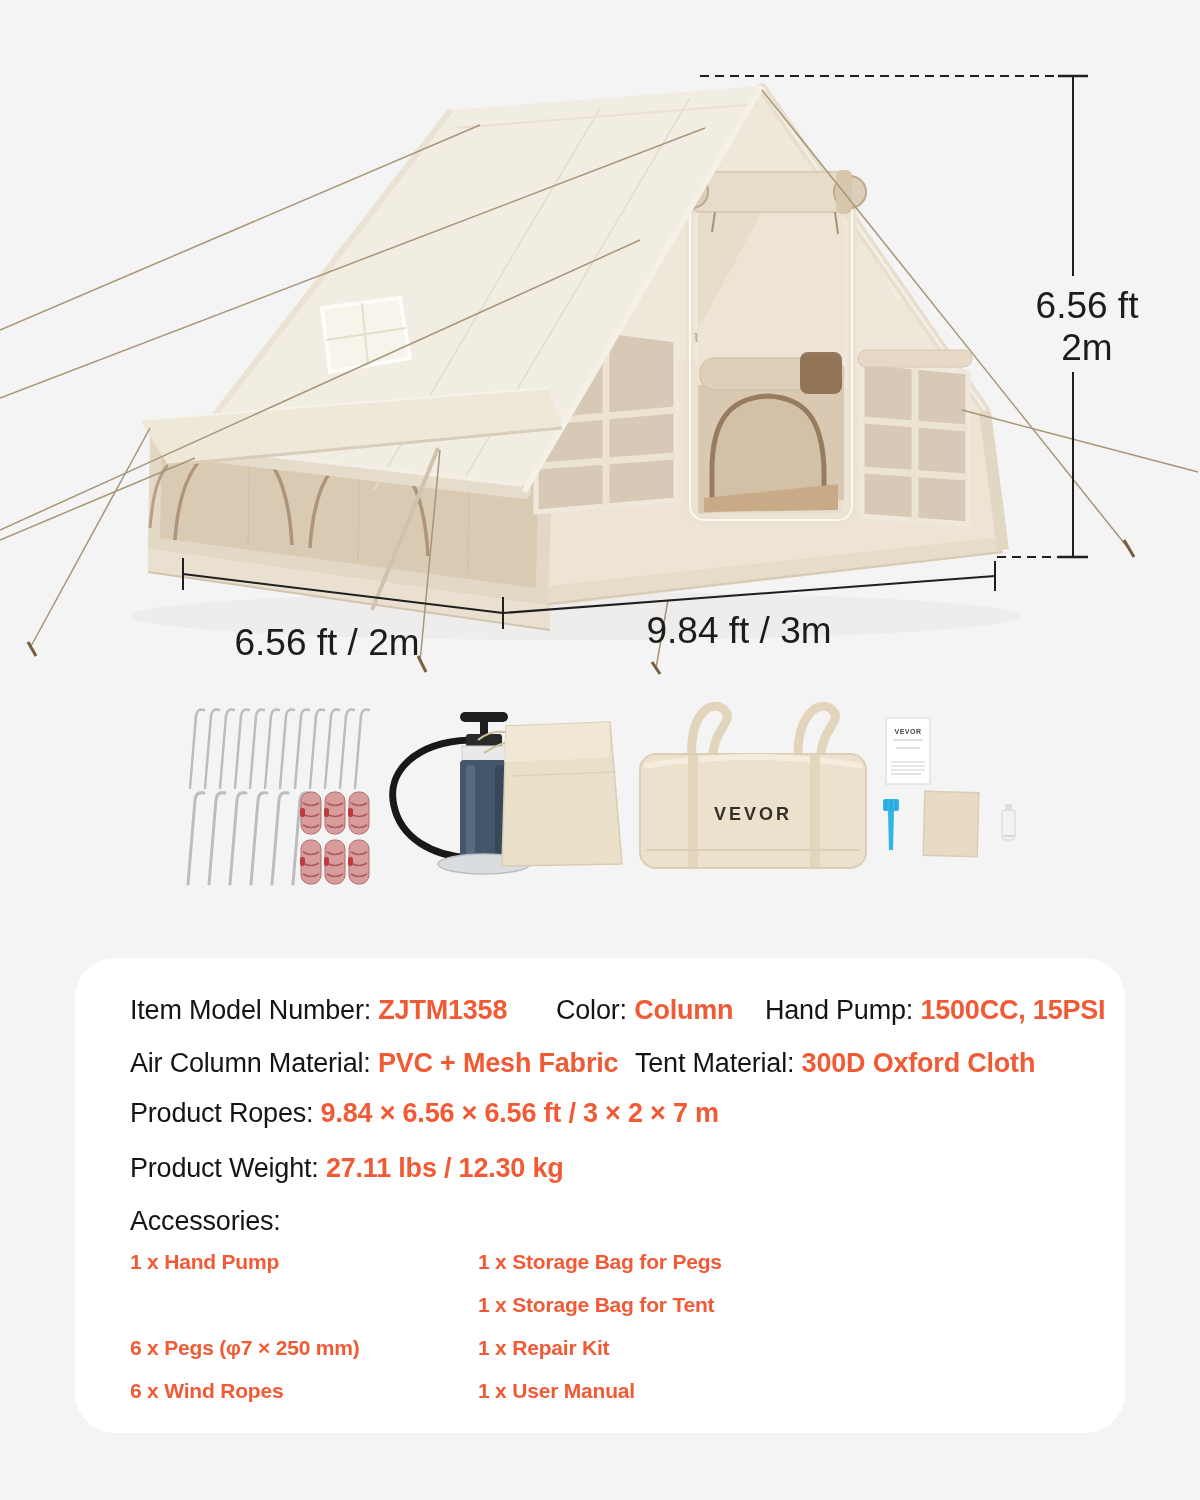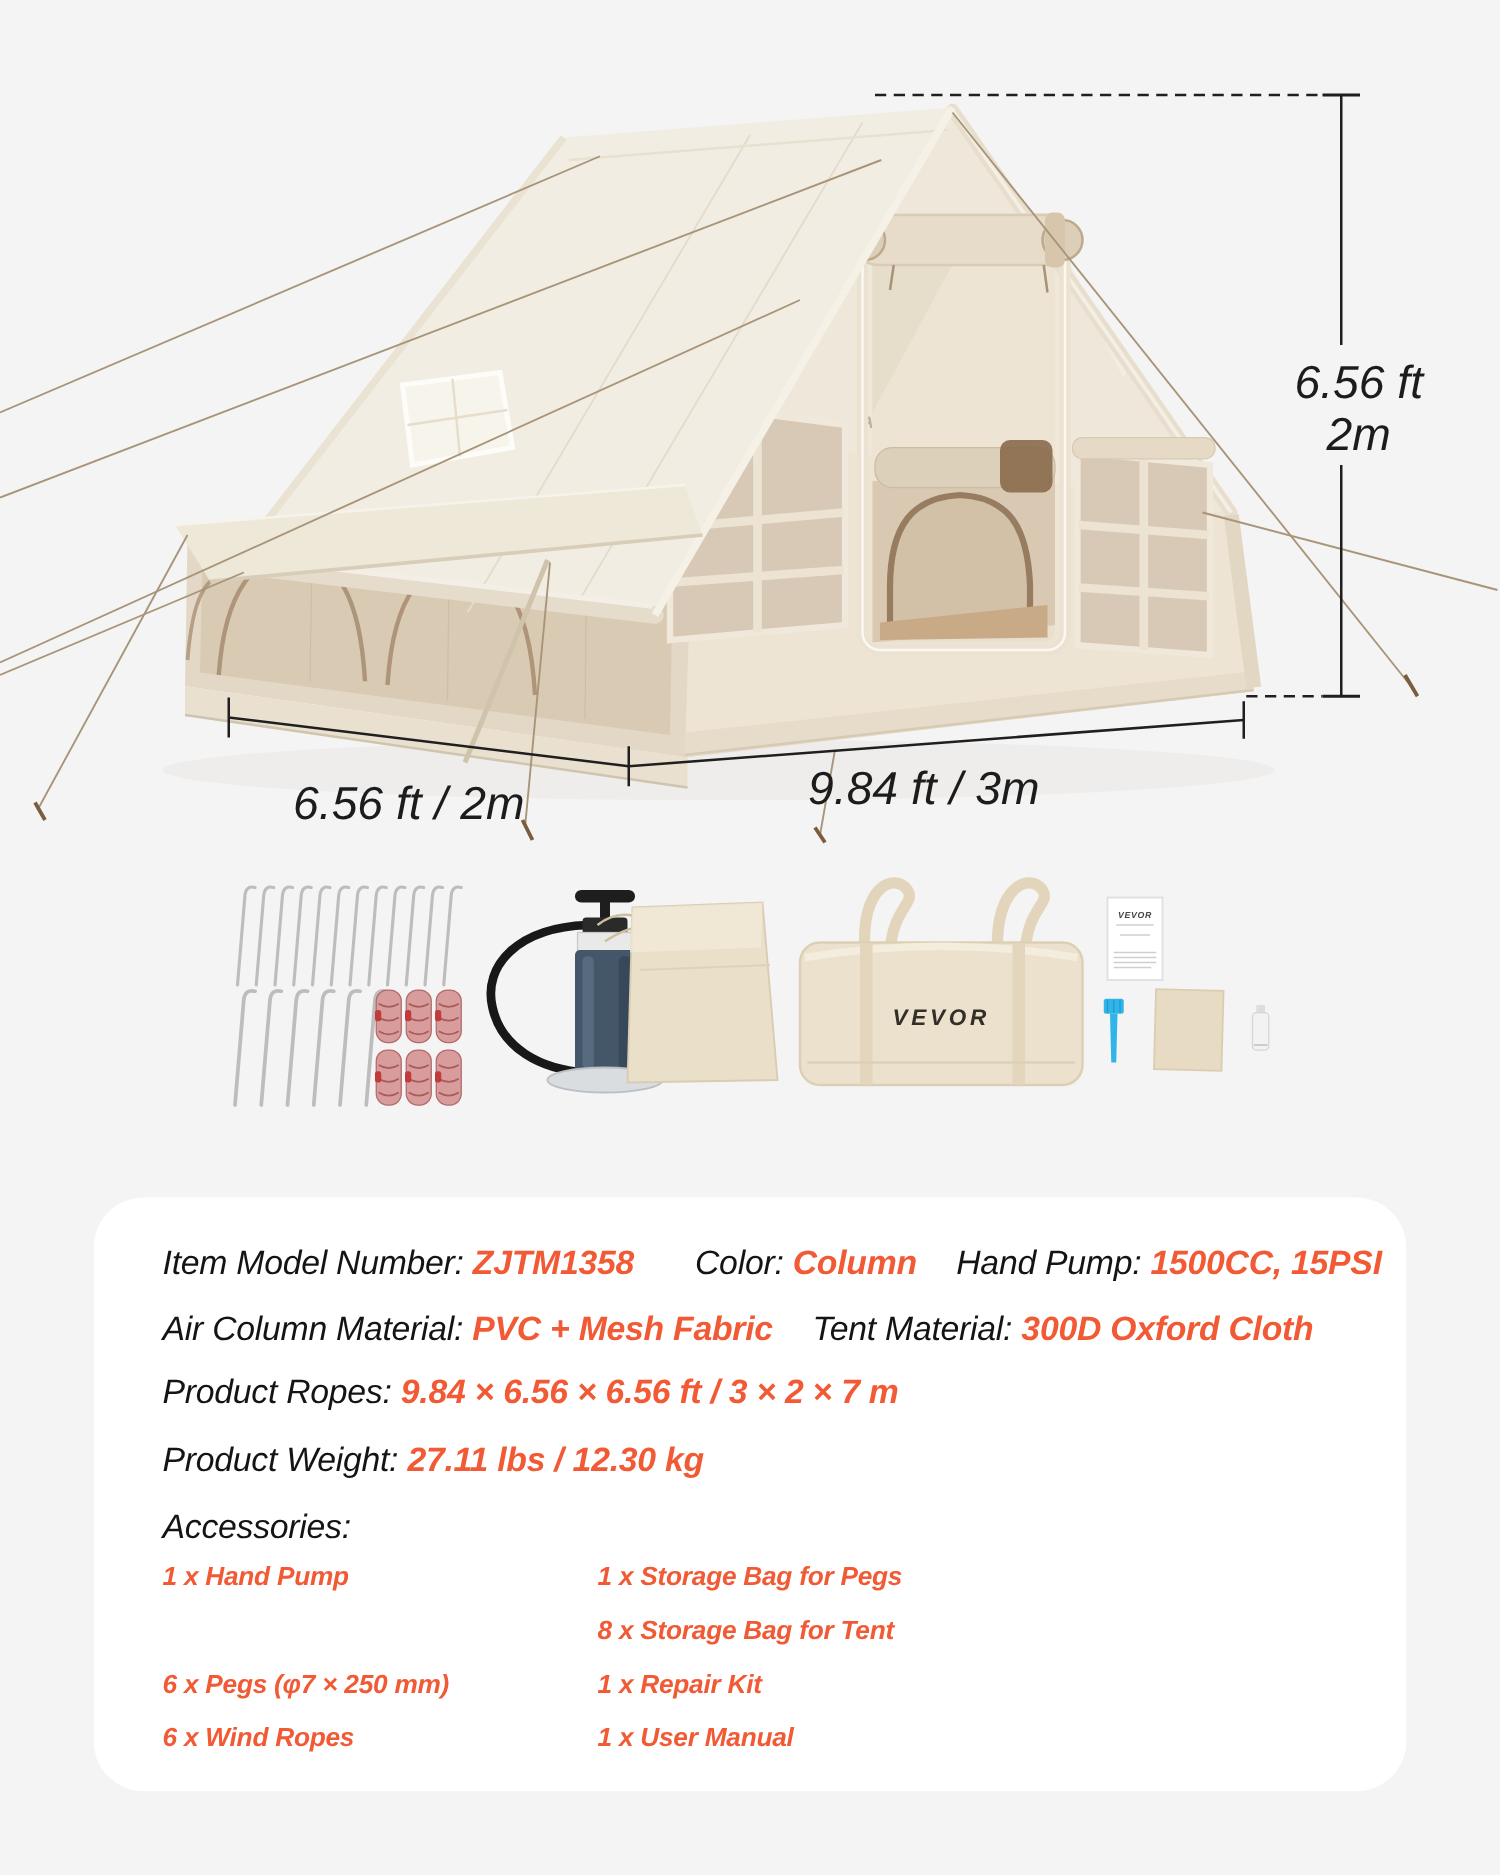--- a/index.html
+++ b/index.html
@@ -3,21 +3,21 @@
 <meta charset="utf-8">
 <style>
   html,body{margin:0;padding:0;}
   body{
     width:1200px;height:1500px;
     background:#f4f4f4;
     font-family:"Liberation Sans", sans-serif;
     position:relative;
     overflow:hidden;
   }
-  .page{position:absolute;inset:0;font-style:italic;}
+  .page{position:absolute;inset:0;}
   svg{display:block;}
   svg text{font-family:"Liberation Sans", sans-serif;}
   .dim-text{font-size:37px;fill:#1c1c1c;font-weight:400;}
   .spec-panel{
     position:absolute;left:75px;top:958px;width:1050px;height:475px;
     background:#ffffff;border-radius:40px;
   }
   .spec{
     position:absolute;white-space:nowrap;
     font-size:27px;line-height:32px;letter-spacing:-0.2px;
@@ -292,39 +292,39 @@
     <div class="spec" style="left:481px;top:36px">
       <span class="lbl">Color: </span><span class="val">Column</span>
     </div>
     <div class="spec" style="left:690px;top:36px">
       <span class="lbl">Hand Pump: </span><span class="val">1500CC, 15PSI</span>
     </div>
 
     <div class="spec" style="left:55px;top:89px">
       <span class="lbl">Air Column Material: </span><span class="val">PVC + Mesh Fabric</span>
     </div>
-    <div class="spec" style="left:575px;top:89px">
+    <div class="spec" style="left:560px;top:89px">
       <span class="lbl">Tent Material: </span><span class="val">300D Oxford Cloth</span>
     </div>
 
     <div class="spec" style="left:55px;top:139px">
       <span class="lbl">Product Ropes: </span><span class="val">9.84 × 6.56 × 6.56 ft / 3 × 2 × 7 m</span>
     </div>
 
     <div class="spec" style="left:55px;top:194px">
       <span class="lbl">Product Weight: </span><span class="val">27.11 lbs / 12.30 kg</span>
     </div>
 
     <div class="spec" style="left:55px;top:247px">
       <span class="lbl">Accessories:</span>
     </div>
 
     <div class="acc-item" style="left:55px;top:288px">1 x Hand Pump</div>
     <div class="acc-item" style="left:55px;top:374px">6 x Pegs (φ7 × 250 mm)</div>
     <div class="acc-item" style="left:55px;top:417px">6 x Wind Ropes</div>
 
     <div class="acc-item" style="left:403px;top:288px">1 x Storage Bag for Pegs</div>
-    <div class="acc-item" style="left:403px;top:331px">8 x Storage Bag for Tent</div>
+    <div class="acc-item" style="left:403px;top:331px">1 x Storage Bag for Tent</div>
     <div class="acc-item" style="left:403px;top:374px">1 x Repair Kit</div>
     <div class="acc-item" style="left:403px;top:417px">1 x User Manual</div>
   </div>
 
 </div>
 
 </body></html>

